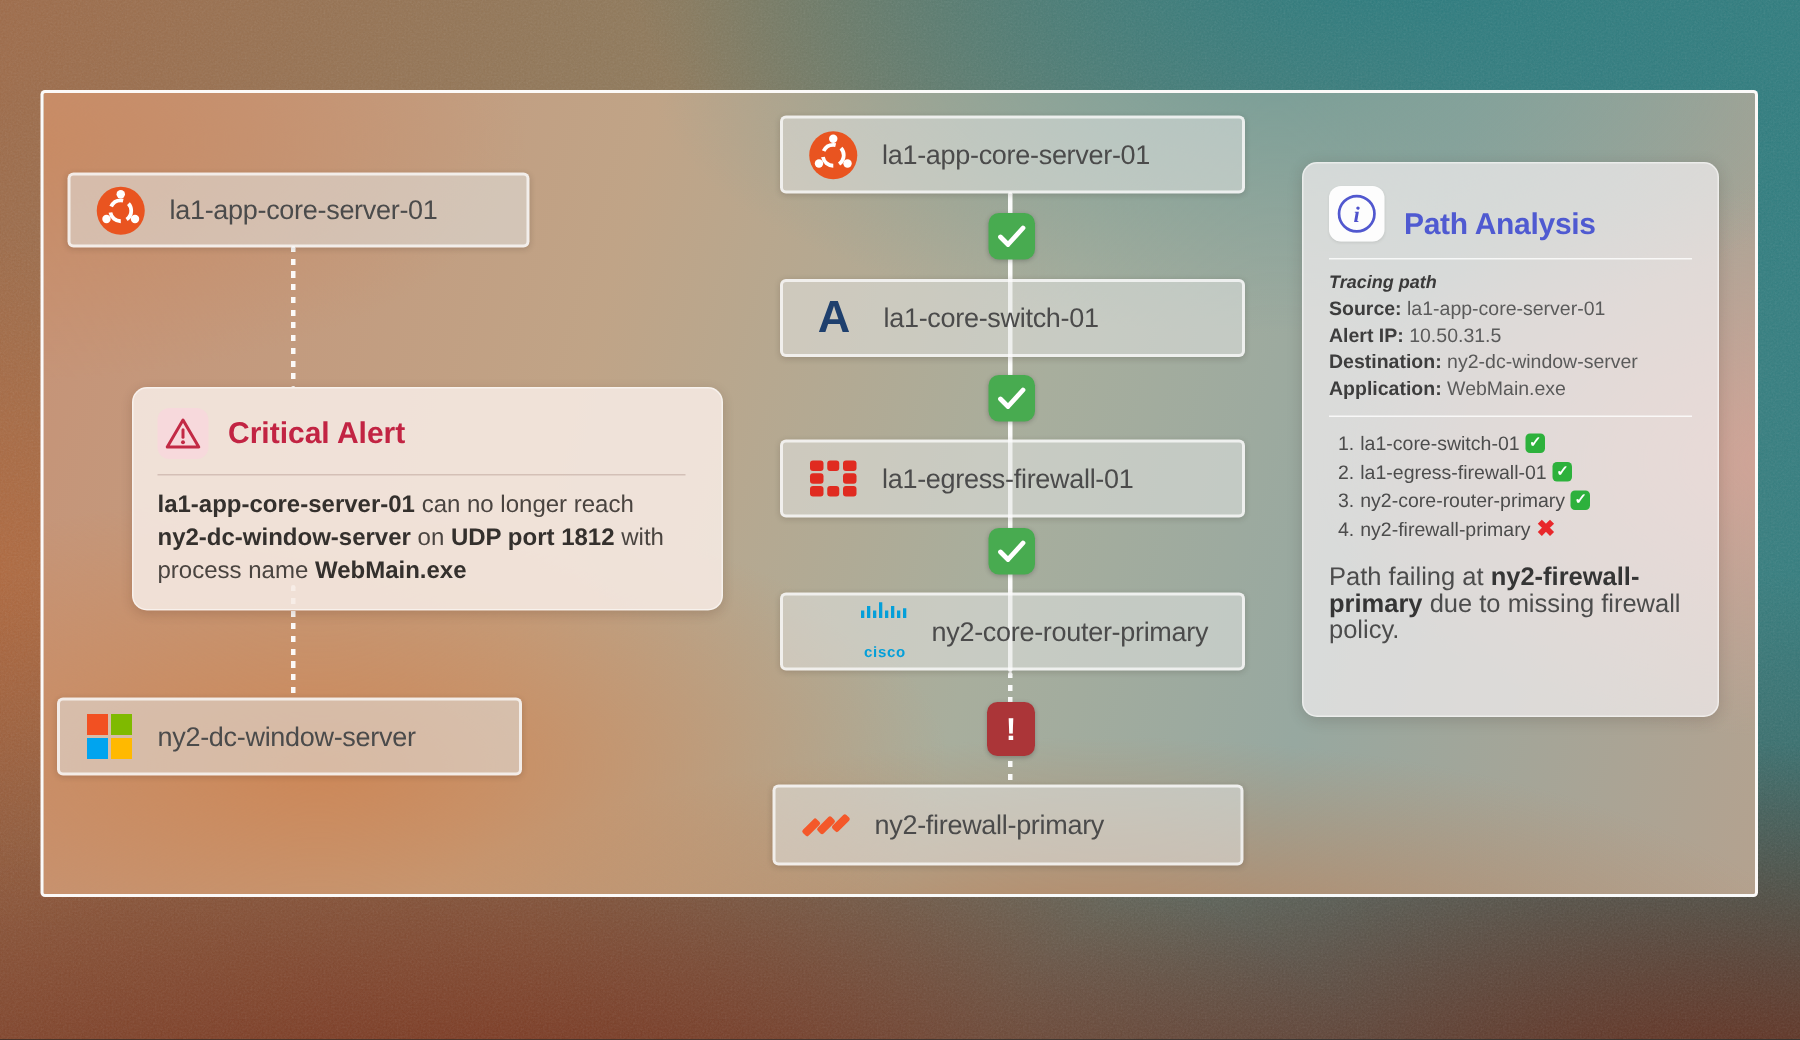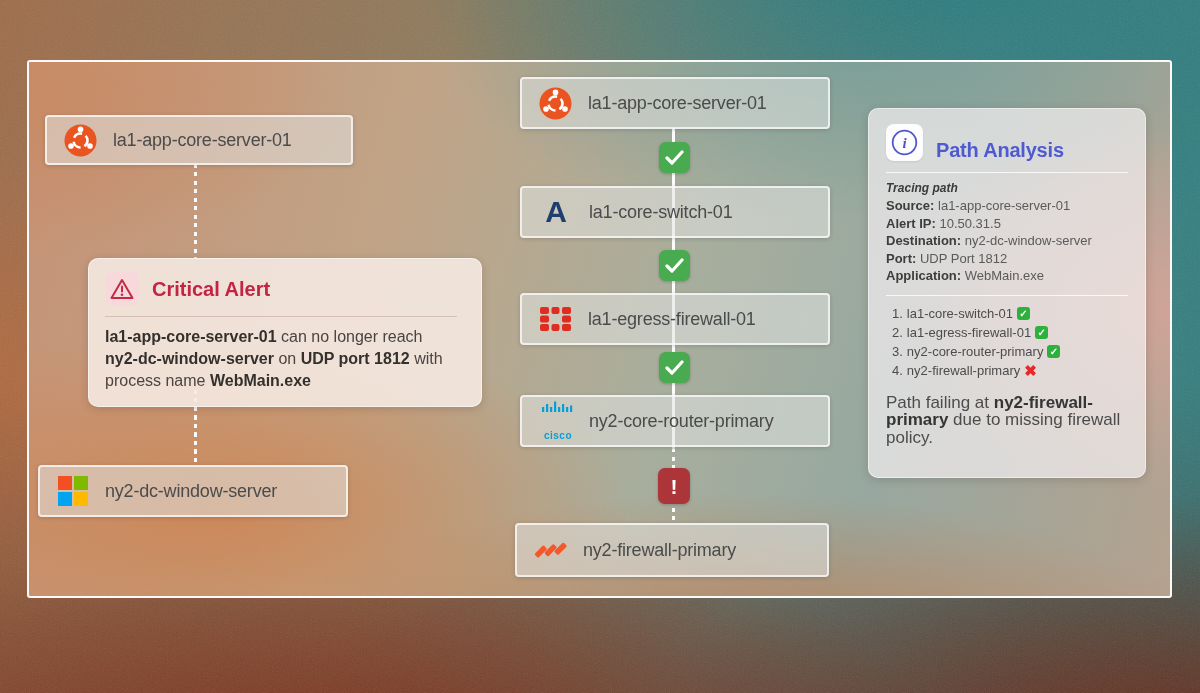--- a/index.html
+++ b/index.html
@@ -190,21 +190,21 @@
       <span class="label">la1-egress-firewall-01</span>
     </div>
 
     <div class="badge ok" style="left:659px;top:352px;">
       <svg width="19" height="15" viewBox="0 0 19 15">
           <polyline points="2,8 7,13 17,2" fill="none" stroke="#fff" stroke-width="3.2" stroke-linecap="round" stroke-linejoin="round"></polyline>
         </svg>
     </div>
 
     <div class="node" style="left:520px;top:395px;width:310px;height:52px;gap:12px;">
-      <span class="icon" style="flex-direction:column;gap:18px;width:38px;">
+      <span class="icon" style="flex-direction:column;gap:18px;width:38px;margin-left:32px;">
         <svg width="34" height="12" viewBox="0 0 34 12" fill="#049fd9">
             <rect x="1" y="6" width="2.2" height="5"></rect>
             <rect x="5" y="3" width="2.2" height="8"></rect>
             <rect x="9" y="6" width="2.2" height="5"></rect>
             <rect x="13" y="0.5" width="2.2" height="10.5"></rect>
             <rect x="17" y="6" width="2.2" height="5"></rect>
             <rect x="21" y="3" width="2.2" height="8"></rect>
             <rect x="25" y="6" width="2.2" height="5"></rect>
             <rect x="29" y="4.5" width="2.2" height="6.5"></rect>
           </svg>
@@ -238,21 +238,20 @@
               <text x="13.5" y="19" text-anchor="middle" font-family="Liberation Serif, serif" font-style="italic" font-weight="bold" font-size="15" fill="#4f52cc">i</text>
             </svg>
         </span>
         <span class="panel-title">Path Analysis</span>
       </div>
       <hr>
       <h3>Tracing path</h3>
       <div class="kv"><b>Source:</b><span> la1-app-core-server-01</span></div>
       <div class="kv"><b>Alert IP:</b><span> 10.50.31.5</span></div>
       <div class="kv"><b>Destination:</b><span> ny2-dc-window-server</span></div>
-      <div class="kv"><b>Port:</b><span> UDP Port 1812</span></div>
       <div class="kv"><b>Application:</b><span> WebMain.exe</span></div>
       <hr>
       <div class="results">
         <div class="res-row">
             <span>1.</span>
             <span>la1-core-switch-01</span>
             <span class="mini-check">✓</span>
           </div>
         <div class="res-row">
             <span>2.</span>

